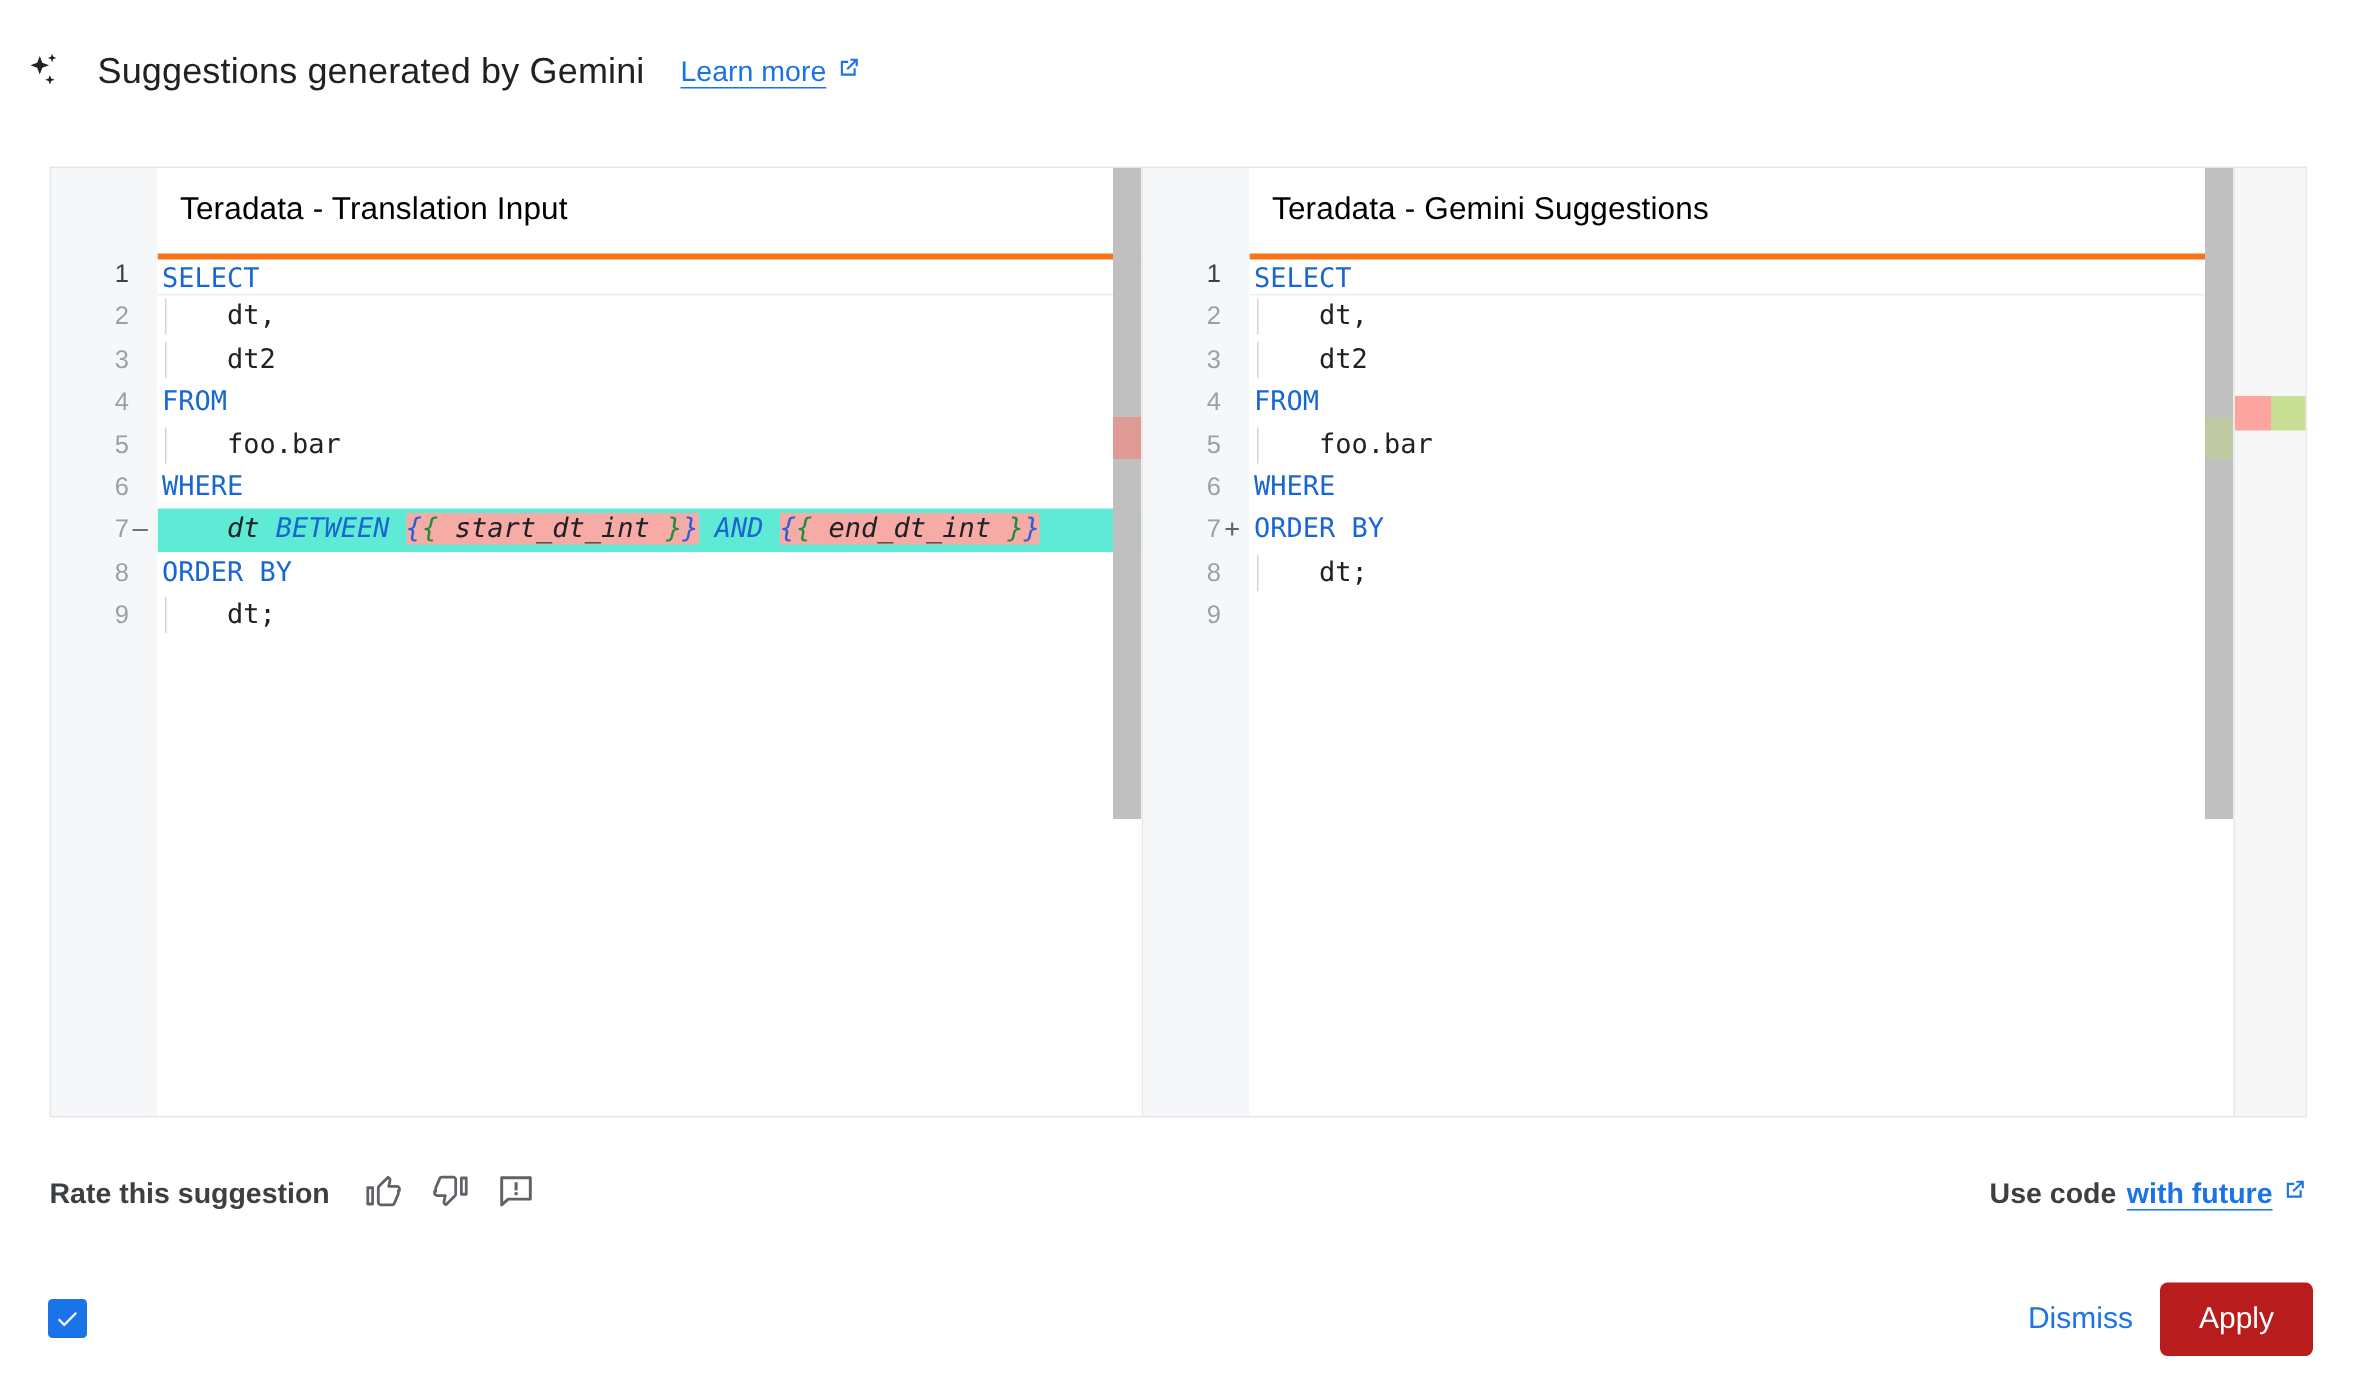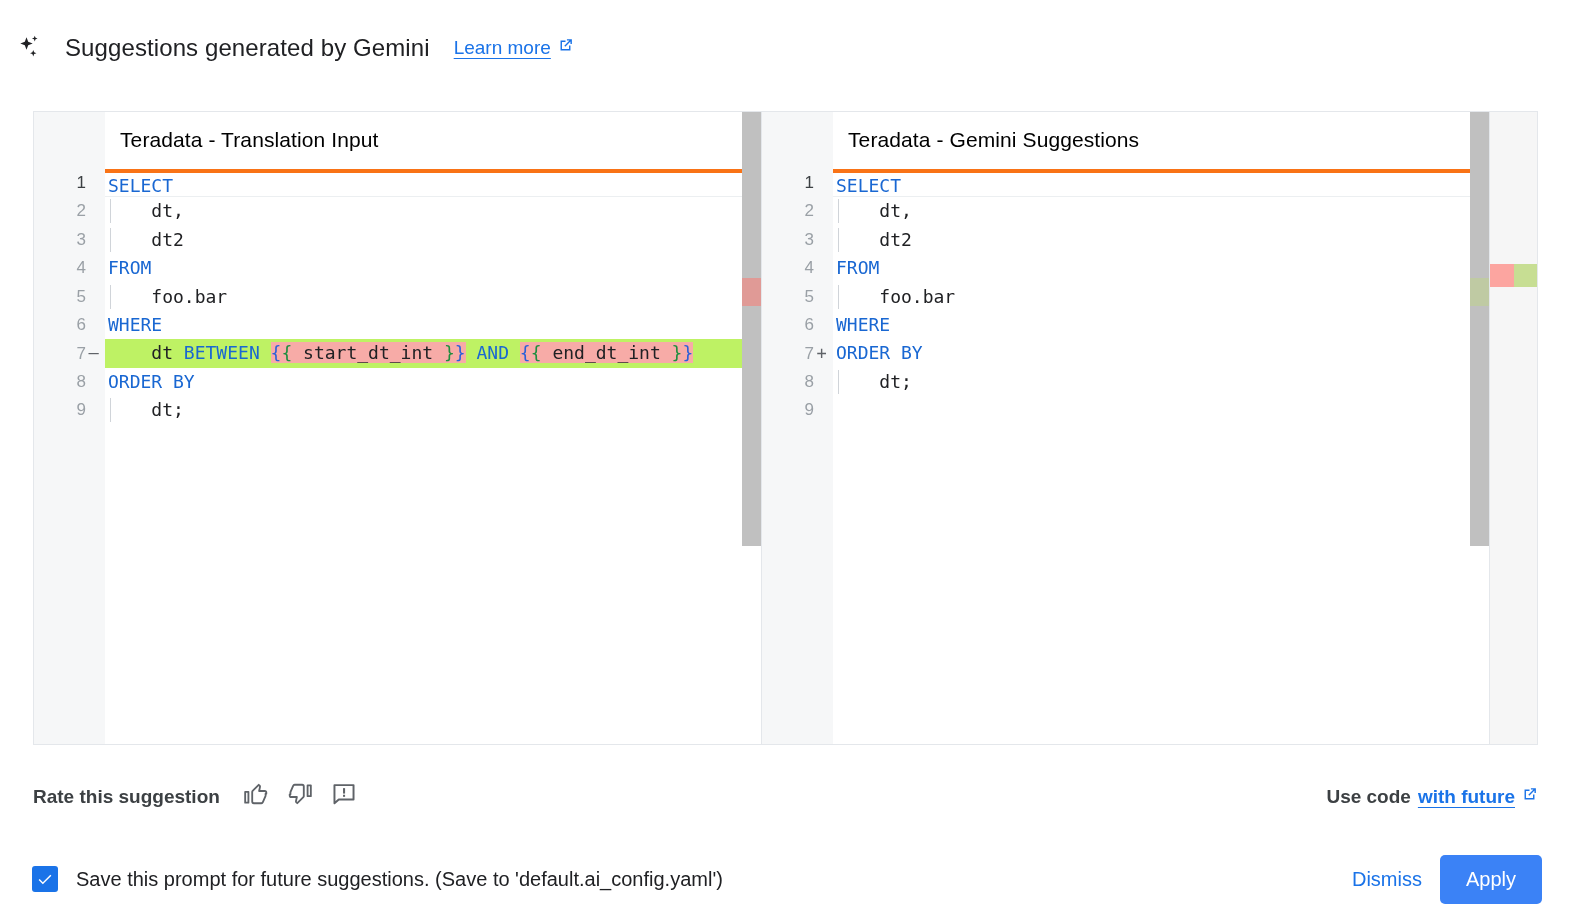--- a/index.html
+++ b/index.html
@@ -121,21 +121,21 @@
   .code-area .row { padding-left: 3px; color: #202124; }
 
   .row.line-first {
     border-top: 4px solid #f97316;
     border-bottom: 1px solid #eceff1;
     height: 28.4px;
     box-sizing: border-box;
     line-height: 26.4px;
   }
 
-  .row.diff-del { background: #bef264; }
+  .row.diff-del { background: #5eead4; font-style: italic; }
   .row.diff-add { background: #e9efdc; }
 
   .indent-guide {
     position: absolute;
     left: 5px; top: 2px;
     width: 1px; height: 24px;
     background: #d0d4d9;
   }
 
   
@@ -263,21 +263,21 @@
   #dismiss-button {
     background: none; border: none;
     color: #1a73e8;
     font-family: "Liberation Sans", sans-serif;
     font-size: 20px;
     padding: 10px 16px;
     border-radius: 4px;
     cursor: pointer;
   }
   #apply-button {
-    background: #3b82f6;
+    background: #b91c1c;
     color: #ffffff;
     border: none;
     font-family: "Liberation Sans", sans-serif;
     font-size: 20px;
     padding: 13px 26px;
     border-radius: 5px;
     cursor: pointer;
   }
 </style>
 </head>
@@ -417,19 +417,18 @@
   </span>
 </div>
 
 <div id="footer">
   <div id="save-checkbox-wrap">
     <div id="save-checkbox" role="checkbox" aria-checked="true">
       <svg width="18" height="18" viewBox="0 0 24 24" aria-hidden="true">
         <path d="M9.1 16.2L4.9 12l-1.4 1.4 5.6 5.6L20.5 7.6l-1.4-1.4z" fill="#ffffff"></path>
       </svg>
     </div>
-    <span id="save-label">Save this prompt for future suggestions. (Save to 'default.ai_config.yaml')</span>
   </div>
   <div id="footer-actions">
     <button id="dismiss-button">Dismiss</button>
     <button id="apply-button">Apply</button>
   </div>
 </div>
 
 </body></html>

